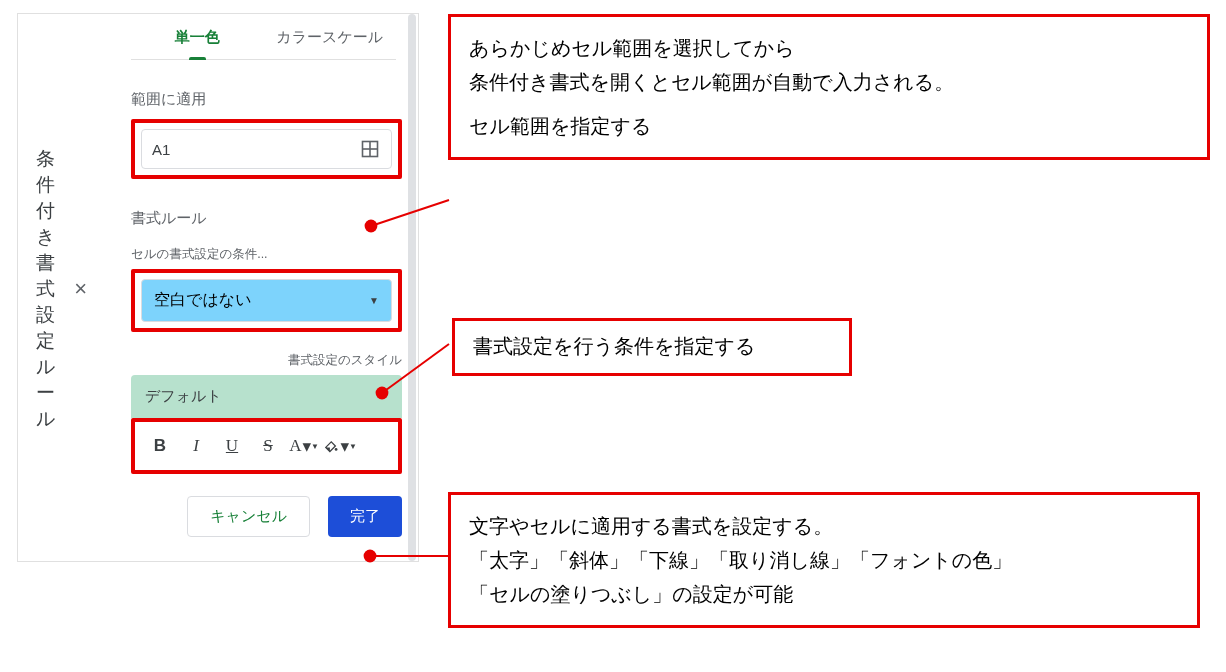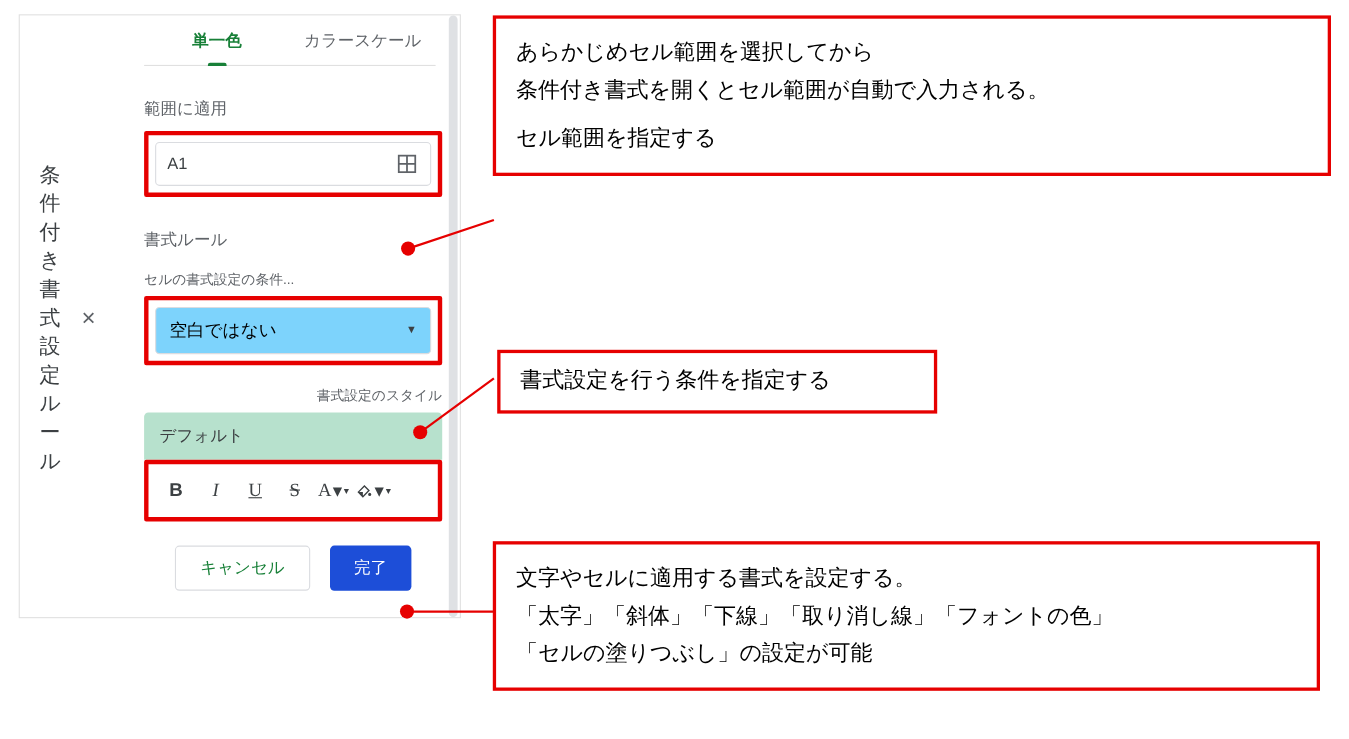--- a/index.html
+++ b/index.html
@@ -158,21 +158,21 @@
     color: #3c4043;
     cursor: pointer;
     border-radius: 2px;
   }
   .tbtn .mini-caret { font-size: 8px; margin-left: 2px; color:#3c4043; }
   .tbtn .u { text-decoration: underline; }
   .tbtn .s { text-decoration: line-through; }
   
   .footer {
     display:flex;
-    justify-content:center;
+    justify-content:flex-end;
     gap:18px;
     padding: 22px 0 6px 0;
   }
   .btn {
     padding: 10px 22px;
     font-size: 15px;
     border-radius: 4px;
     cursor: pointer;
     border: none;
   }

